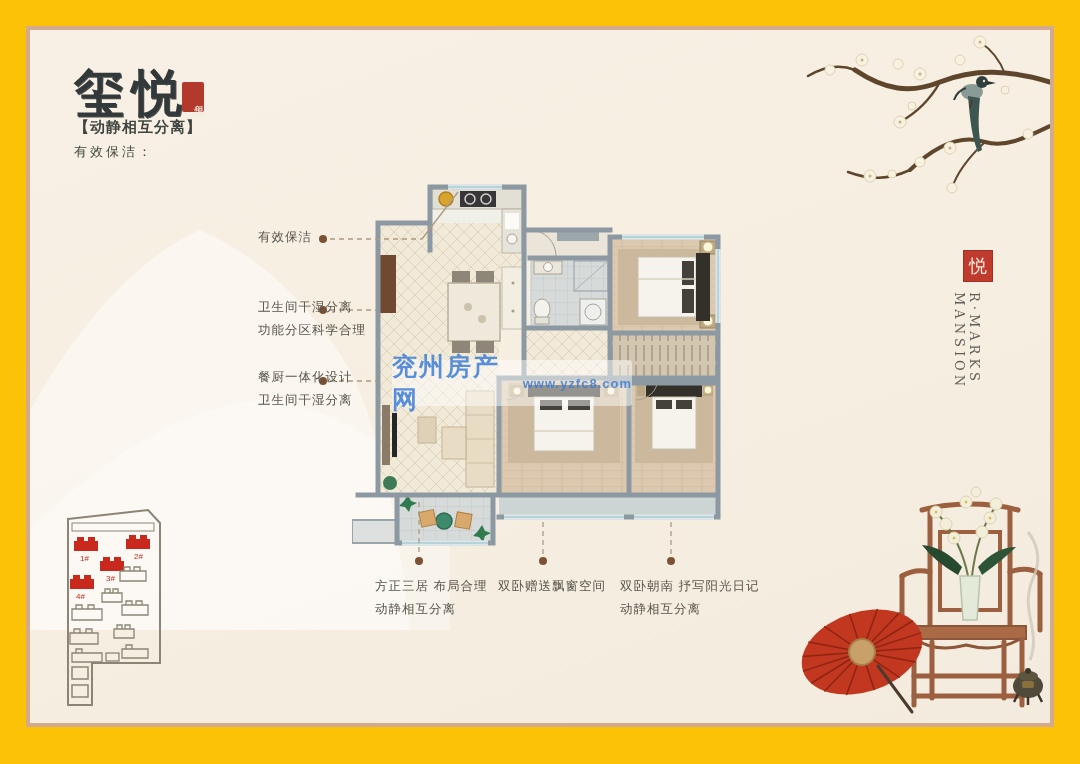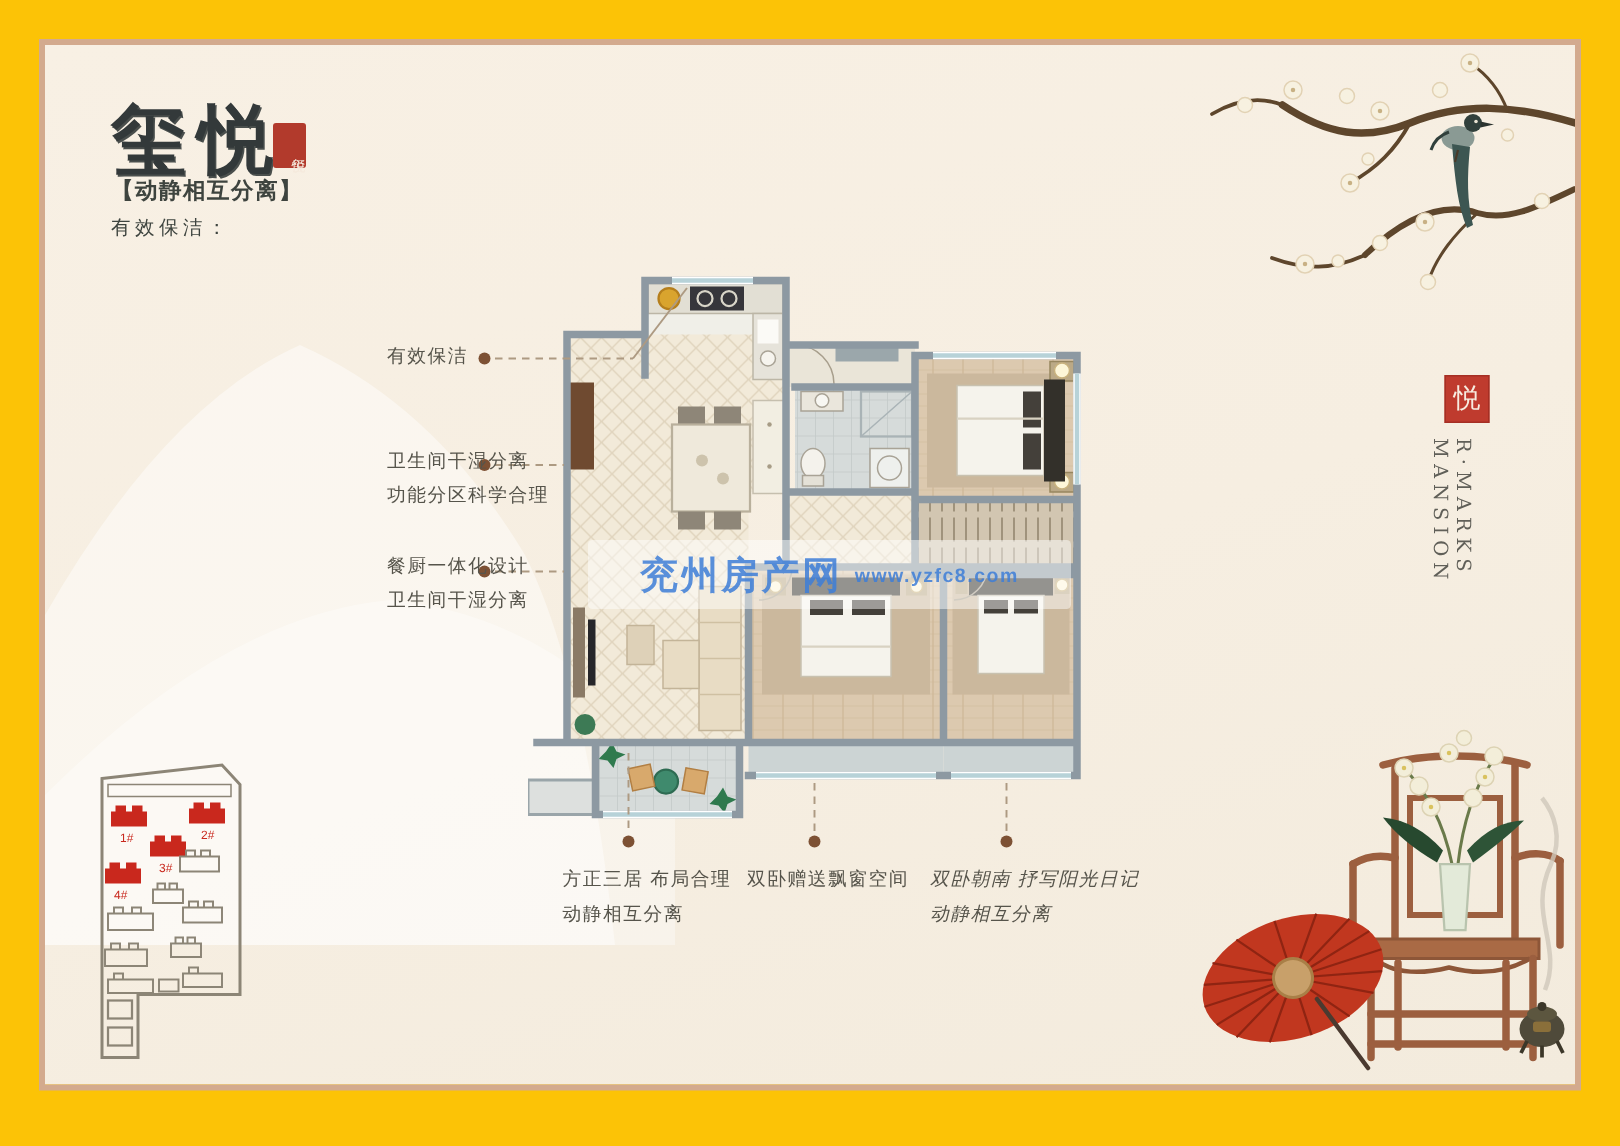--- a/index.html
+++ b/index.html
@@ -33,24 +33,24 @@
   .area sup { font-size:20px; vertical-align:super; }
   
   .callout-left { position:absolute; width:175px; text-align:left; color:#56544b; font-size:12.5px; line-height:1.8; letter-spacing:1px; }
   .cl1 { left:228px; top:196px; }
   .cl2 { left:228px; top:266px; }
   .cl3 { left:228px; top:336px; }
   
   .callout-bottom { position:absolute; color:#56544b; font-size:12.5px; line-height:1.8; letter-spacing:1px; }
   .cb1 { left:345px; top:545px; }
   .cb2 { left:468px; top:545px; }
-  .cb3 { left:590px; top:545px;font-style:italic; }
+  .cb3 { left:590px; top:545px; }
   
   .watermark {
-    position:absolute; left:362px; top:330px; width:322px; height:46px;
+    position:absolute; left:362px; top:330px; width:240px; height:46px;
     background:rgba(255,255,255,0.48); border-radius:3px;
     display:flex; align-items:center; justify-content:center; gap:8px;
   }
   .wm-name { color:#3e7ed8; font-size:25px; font-weight:bold; letter-spacing:2px; opacity:.85; }
   .wm-url { color:#3e7ed8; font-size:13px; font-weight:bold; letter-spacing:1px; opacity:.85; }
   
   .brand-seal {
     position:absolute; left:933px; top:220px; width:30px; height:32px; background:#bf3b2e;
     border:1px solid #a52f24; color:#f7ece0; font-size:18px; text-align:center; line-height:30px;
     font-family:"DejaVu Serif", serif;

